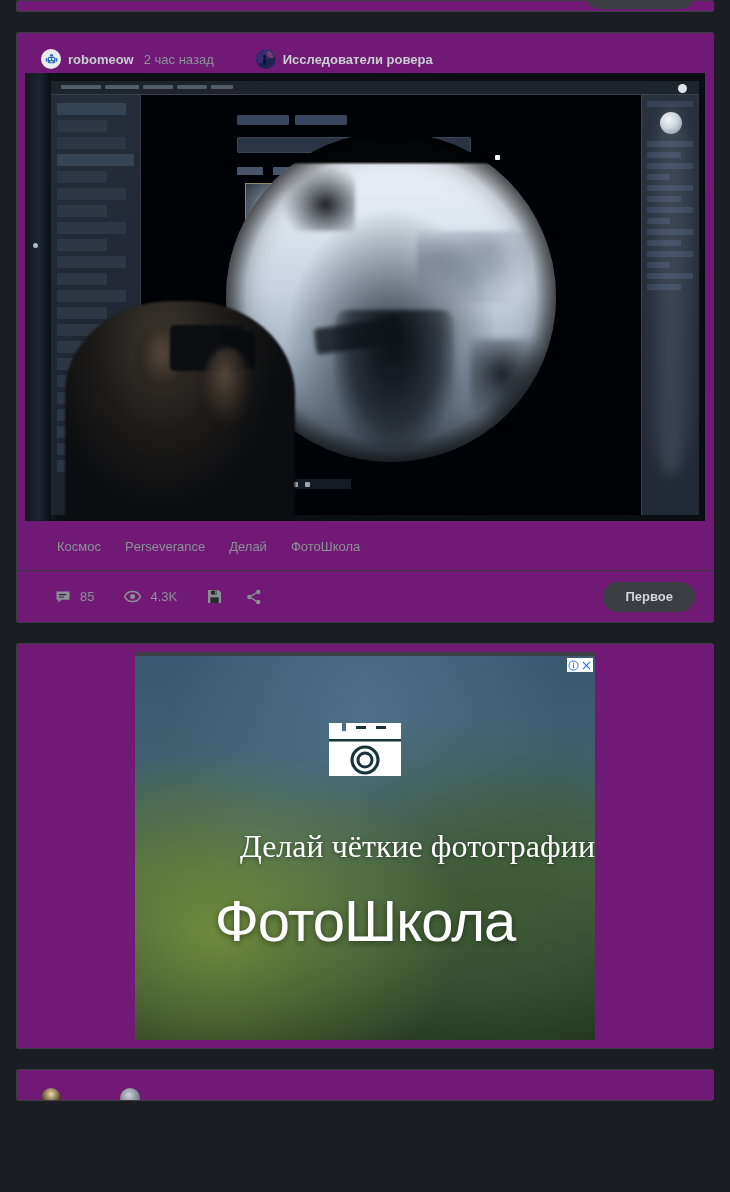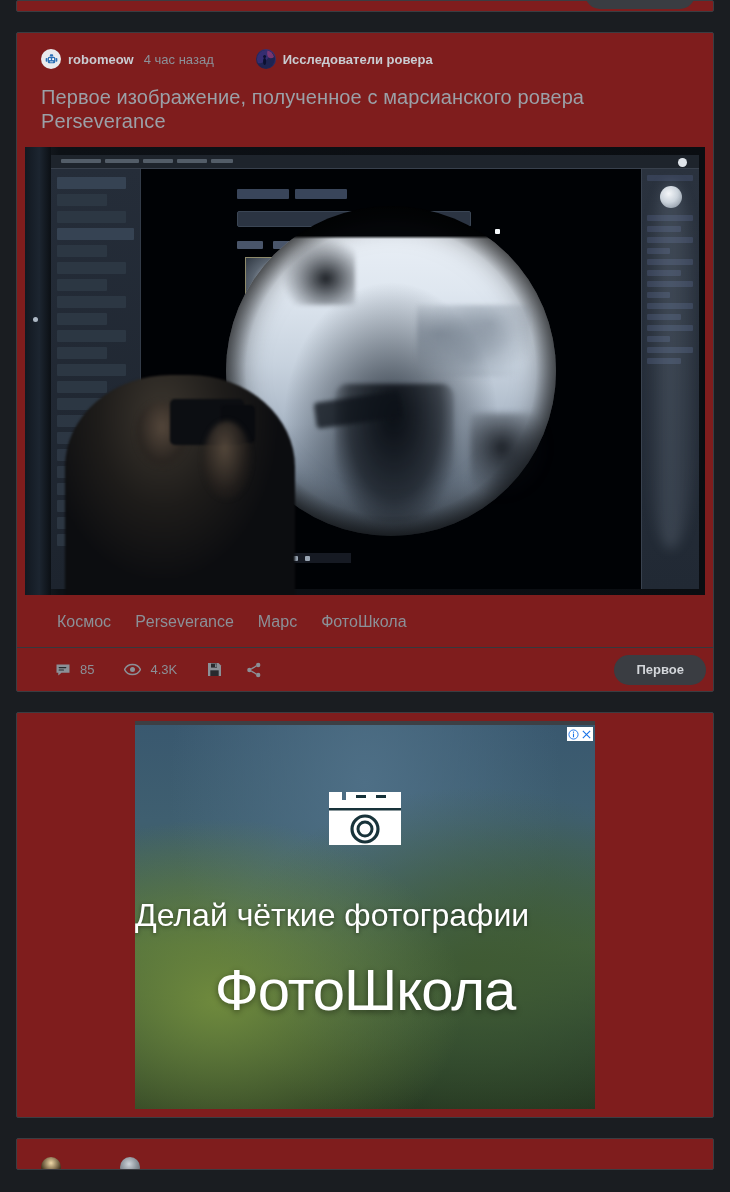--- a/index.html
+++ b/index.html
@@ -11,21 +11,21 @@
     overflow: hidden;
   }
   .feed {
     width: 730px;
     position: relative;
   }
 
   
   .card {
     margin: 0 16px;
-    background: #7f1d1d;
+    background: #701a75;
     border: 1px solid #3a3d42;
     border-radius: 2px;
     overflow: hidden;
   }
 
   
   .card-top-partial {
     height: 12px;
     position: relative;
     border-bottom: 1px solid #3a3d42;
@@ -293,32 +293,32 @@
     background:#aeb9c6; filter: blur(.5px);
   }
 
   
   .tags {
     display:flex; gap:24px;
     padding: 18px 40px 16px 40px;
   }
   .tag {
     color:#8b9097;
-    font-size:16px;
+    font-size:13px;
     text-decoration:none;
     white-space:nowrap;
   }
 
   
   .action-bar {
     border-top:1px solid #35383d;
-    height: 44px;
+    height: 52px;
     display:flex;
     align-items:center;
-    padding: 0 7px 0 38px;
+    padding: 0 18px 0 38px;
   }
   .act {
     display:flex; align-items:center; gap:9px;
     margin-right: 30px;
     color:#8b9097;
     font-size:13px;
   }
   .act.icon-only { margin-right: 24px; }
   .act svg { display:block; }
   .spacer { flex:1 1 auto; }
@@ -364,24 +364,24 @@
     height:14px;
     z-index: 5;
   }
   .adchoices svg { display:block; }
   .ad-camera {
     position:absolute; left:50%; top:62px; transform:translateX(-50%);
     z-index:3;
   }
   .ad-line1 {
     position:absolute; left:0; right:0; top:176px;
-    text-align:left;
+    text-align:right;
     color:#ffffff;
     font-size:32px;
-    font-family:Liberation Sans, sans-serif;
+    font-family:Liberation Serif, serif;
     font-weight:normal;
     text-shadow: 0 1px 4px rgba(0,0,0,.45);
     z-index:3;
   }
   .ad-line2 {
     position:absolute; left:0; right:0; top:235px;
     text-align:center;
     color:#ffffff;
     font-size:58px;
     font-family:"Liberation Sans", sans-serif;
@@ -440,35 +440,34 @@
           <rect x="4" y="5" width="8" height="7" rx="1.6" fill="#2b6fb5"></rect>
           <rect x="6.2" y="2.4" width="3.6" height="2.4" rx="1" fill="#2b6fb5"></rect>
           <circle cx="6.3" cy="7.6" r="1.1" fill="#ffffff"></circle>
           <circle cx="9.7" cy="7.6" r="1.1" fill="#ffffff"></circle>
           <rect x="6" y="10" width="4" height="1" rx="0.5" fill="#ffffff"></rect>
           <rect x="1.8" y="6.4" width="1.8" height="4" rx="0.8" fill="#2b6fb5"></rect>
           <rect x="12.4" y="6.4" width="1.8" height="4" rx="0.8" fill="#2b6fb5"></rect>
         </svg>
       </div>
       <span class="author-name">robomeow</span>
-      <span class="post-time">4 час назад</span>
+      <span class="post-time">2 час назад</span>
 
       <div class="avatar avatar-community">
         <svg width="18" height="18" viewBox="0 0 18 18" aria-hidden="true">
           <circle cx="9" cy="9" r="9" fill="#1e2452"></circle>
           <path d="M0 9a9 9 0 0 1 9-9 9 9 0 0 1 6.4 2.6C13 6 11 9.2 7.5 11.5 4.6 13.4 2 14 0.6 12.4A9 9 0 0 1 0 9z" fill="#3a2f77" opacity="0.85"></path>
           <path d="M10.5 0.6A9 9 0 0 1 17 7c-2 1.6-4.2 1.6-5.6.3-1.3-1.2-1.6-4-0.9-6.7z" fill="#8d3a73" opacity="0.8"></path>
           <ellipse cx="7.6" cy="11.5" rx="1.5" ry="3.4" fill="#0b1030"></ellipse>
           <circle cx="7.6" cy="6.6" r="1.5" fill="#0b1030"></circle>
         </svg>
       </div>
       <span class="community-name">Исследователи ровера</span>
     </div>
 
-    <h2 class="post-title">Первое изображение, полученное с марсианского ровера Perseverance</h2>
 
     <div class="post-image">
       <div class="room"></div>
       <div class="screen-edge-l">
         <div class="led"></div>
       </div>
 
       <div class="monitor">
         <div class="monitor-bezel-top">
           <div class="menu-dots">
@@ -564,21 +563,21 @@
       <div class="photographer"></div>
       <div class="hand-l"></div>
       <div class="camera-body"></div>
       <div class="camera-lens"></div>
       <div class="hand-r"></div>
     </div>
 
     <div class="tags">
       <a class="tag" href="#">Космос</a>
       <a class="tag" href="#">Perseverance</a>
-      <a class="tag" href="#">Марс</a>
+      <a class="tag" href="#">Делай</a>
       <a class="tag" href="#">ФотоШкола</a>
     </div>
 
     <div class="action-bar">
       <div class="act">
         <span>
           <svg width="16" height="16" viewBox="0 0 16 16" aria-hidden="true">
             <path d="M1.5 2.5h13v8.2h-8l-3.2 2.8v-2.8h-1.8z" fill="#8b9097"></path>
             <rect x="3.6" y="5" width="7.8" height="1.2" rx="0.6" fill="#282a2e"></rect>
             <rect x="3.6" y="7.4" width="5.4" height="1.2" rx="0.6" fill="#282a2e"></rect>

